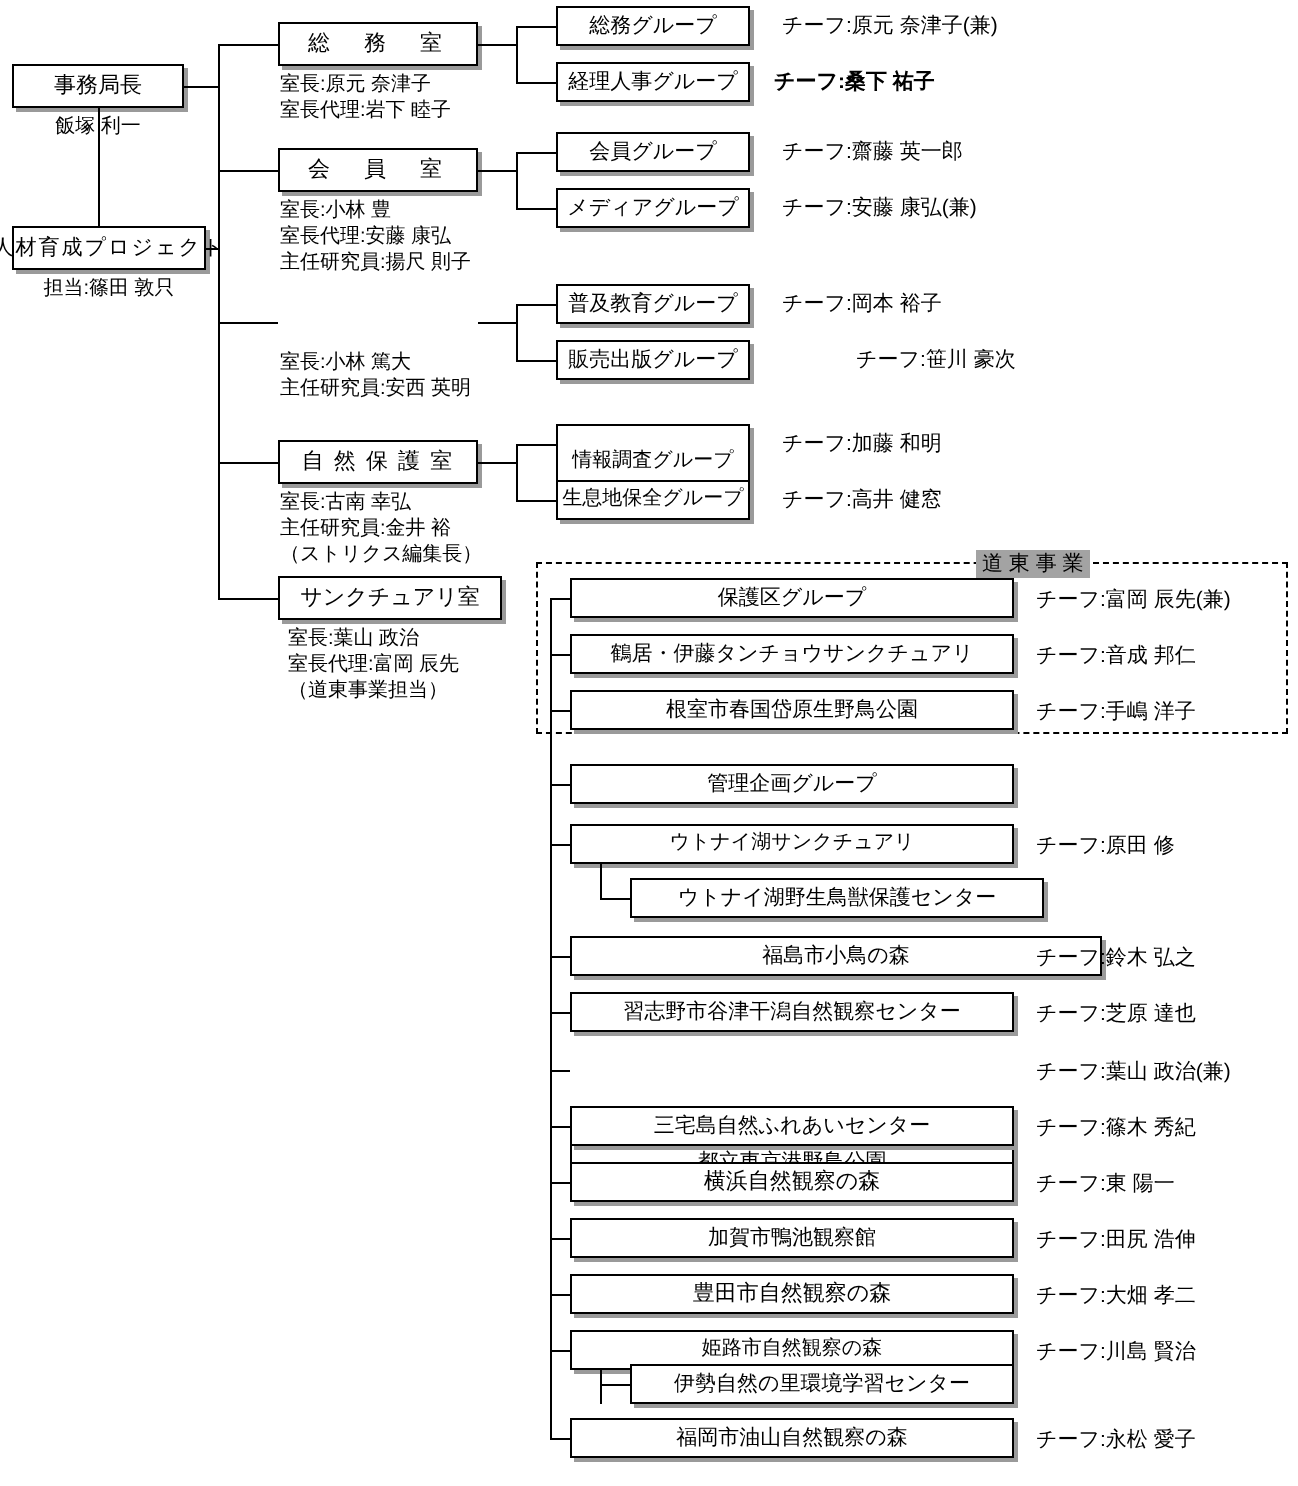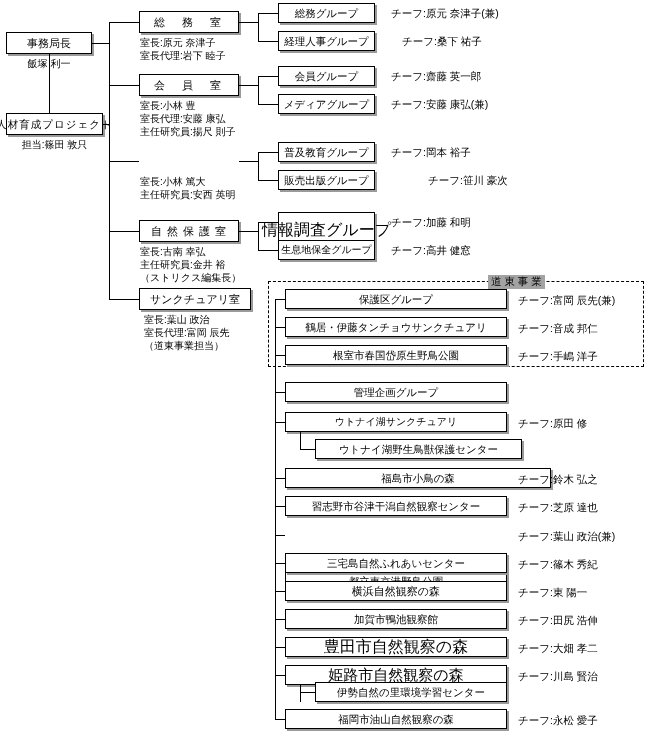--- a/index.html
+++ b/index.html
@@ -92,21 +92,21 @@
 室長代理:岩下 睦子</div>
 
   <div class="ln v" style="left:258px;top:13px;height:29px;"></div>
   <div class="ln h" style="left:239px;top:22px;width:19px;"></div>
   <div class="ln h" style="left:258px;top:13px;width:20px;"></div>
   <div class="box" style="left:278px;top:3px;width:97px;height:20px;font-size:10.5px;">総務グループ</div>
   <div class="chief" style="left:391px;top:7px;">チーフ:原元 奈津子(兼)</div>
 
   <div class="ln h" style="left:258px;top:41px;width:20px;"></div>
   <div class="box" style="left:278px;top:31px;width:97px;height:20px;font-size:10.5px;">経理人事グループ</div>
-  <div class="chief" style="left:402px;top:35px;">チーフ:桑下 祐子</div>
+  <div class="chief" style="left:387px;top:35px;font-weight:bold;">チーフ:桑下 祐子</div>
 
   <div class="ln h" style="left:109px;top:85px;width:30px;"></div>
   <div class="box wide-sp" style="left:139px;top:74px;width:100px;height:22px;">会　員　室</div>
   <div class="note" style="left:140px;top:99px;width:125px;">室長:小林 豊
 室長代理:安藤 康弘
 主任研究員:揚尺 則子</div>
 
   <div class="ln v" style="left:258px;top:76px;height:29px;"></div>
   <div class="ln h" style="left:239px;top:85px;width:19px;"></div>
   <div class="ln h" style="left:258px;top:76px;width:20px;"></div>
@@ -133,21 +133,21 @@
 
   <div class="ln h" style="left:109px;top:231px;width:30px;"></div>
   <div class="box lsp1" style="left:139px;top:220px;width:100px;height:22px;">自 然 保 護 室</div>
   <div class="note" style="left:140px;top:245px;width:125px;">室長:古南 幸弘
 主任研究員:金井 裕
 （ストリクス編集長）</div>
 
   <div class="ln v" style="left:258px;top:222px;height:29px;"></div>
   <div class="ln h" style="left:239px;top:231px;width:19px;"></div>
   <div class="ln h" style="left:258px;top:222px;width:20px;"></div>
-  <div class="box" style="left:278px;top:212px;width:97px;height:37px;font-size:16px;">情報調査グループ</div>
+  <div class="box" style="left:278px;top:212px;width:97px;height:37px;font-size:10px;">情報調査グループ</div>
   <div class="chief" style="left:391px;top:216px;">チーフ:加藤 和明</div>
 
   <div class="ln h" style="left:258px;top:250px;width:20px;"></div>
   <div class="box" style="left:278px;top:240px;width:97px;height:20px;font-size:10px;">生息地保全グループ</div>
   <div class="chief" style="left:391px;top:244px;">チーフ:高井 健窓</div>
 
   <div class="ln h" style="left:109px;top:299px;width:30px;"></div>
   <div class="box" style="left:139px;top:288px;width:112px;height:22px;font-size:11px;">サンクチュアリ室</div>
   <div class="note" style="left:144px;top:313px;width:125px;">室長:葉山 政治
 室長代理:富岡 辰先
@@ -198,25 +198,25 @@
 
   <div class="ln h" style="left:275px;top:591px;width:10px;"></div>
   <div class="box" style="left:285px;top:581px;width:222px;height:20px;font-size:11px;">横浜自然観察の森</div>
   <div class="chief" style="left:518px;top:586px;">チーフ:東 陽一</div>
 
   <div class="ln h" style="left:275px;top:619px;width:10px;"></div>
   <div class="box" style="left:285px;top:609px;width:222px;height:20px;font-size:10.5px;">加賀市鴨池観察館</div>
   <div class="chief" style="left:518px;top:614px;">チーフ:田尻 浩伸</div>
 
   <div class="ln h" style="left:275px;top:647px;width:10px;"></div>
-  <div class="box" style="left:285px;top:637px;width:222px;height:20px;font-size:16px;">豊田市自然観察の森</div>
+  <div class="box" style="left:285px;top:637px;width:222px;height:20px;font-size:11px;">豊田市自然観察の森</div>
   <div class="chief" style="left:518px;top:642px;">チーフ:大畑 孝二</div>
 
   <div class="ln h" style="left:275px;top:675px;width:10px;"></div>
-  <div class="box" style="left:285px;top:665px;width:222px;height:20px;font-size:15px;">姫路市自然観察の森</div>
+  <div class="box" style="left:285px;top:665px;width:222px;height:20px;font-size:10px;">姫路市自然観察の森</div>
   <div class="chief" style="left:518px;top:670px;">チーフ:川島 賢治</div>
   <div class="ln v" style="left:300px;top:685px;height:17px;"></div>
   <div class="ln h" style="left:300px;top:692px;width:15px;"></div>
   <div class="box" style="left:315px;top:682px;width:192px;height:20px;font-size:10.5px;">伊勢自然の里環境学習センター</div>
 
   <div class="ln h" style="left:275px;top:719px;width:10px;"></div>
   <div class="box" style="left:285px;top:709px;width:222px;height:20px;font-size:10.5px;">福岡市油山自然観察の森</div>
   <div class="chief" style="left:518px;top:714px;">チーフ:永松 愛子</div>
 
 </div>

